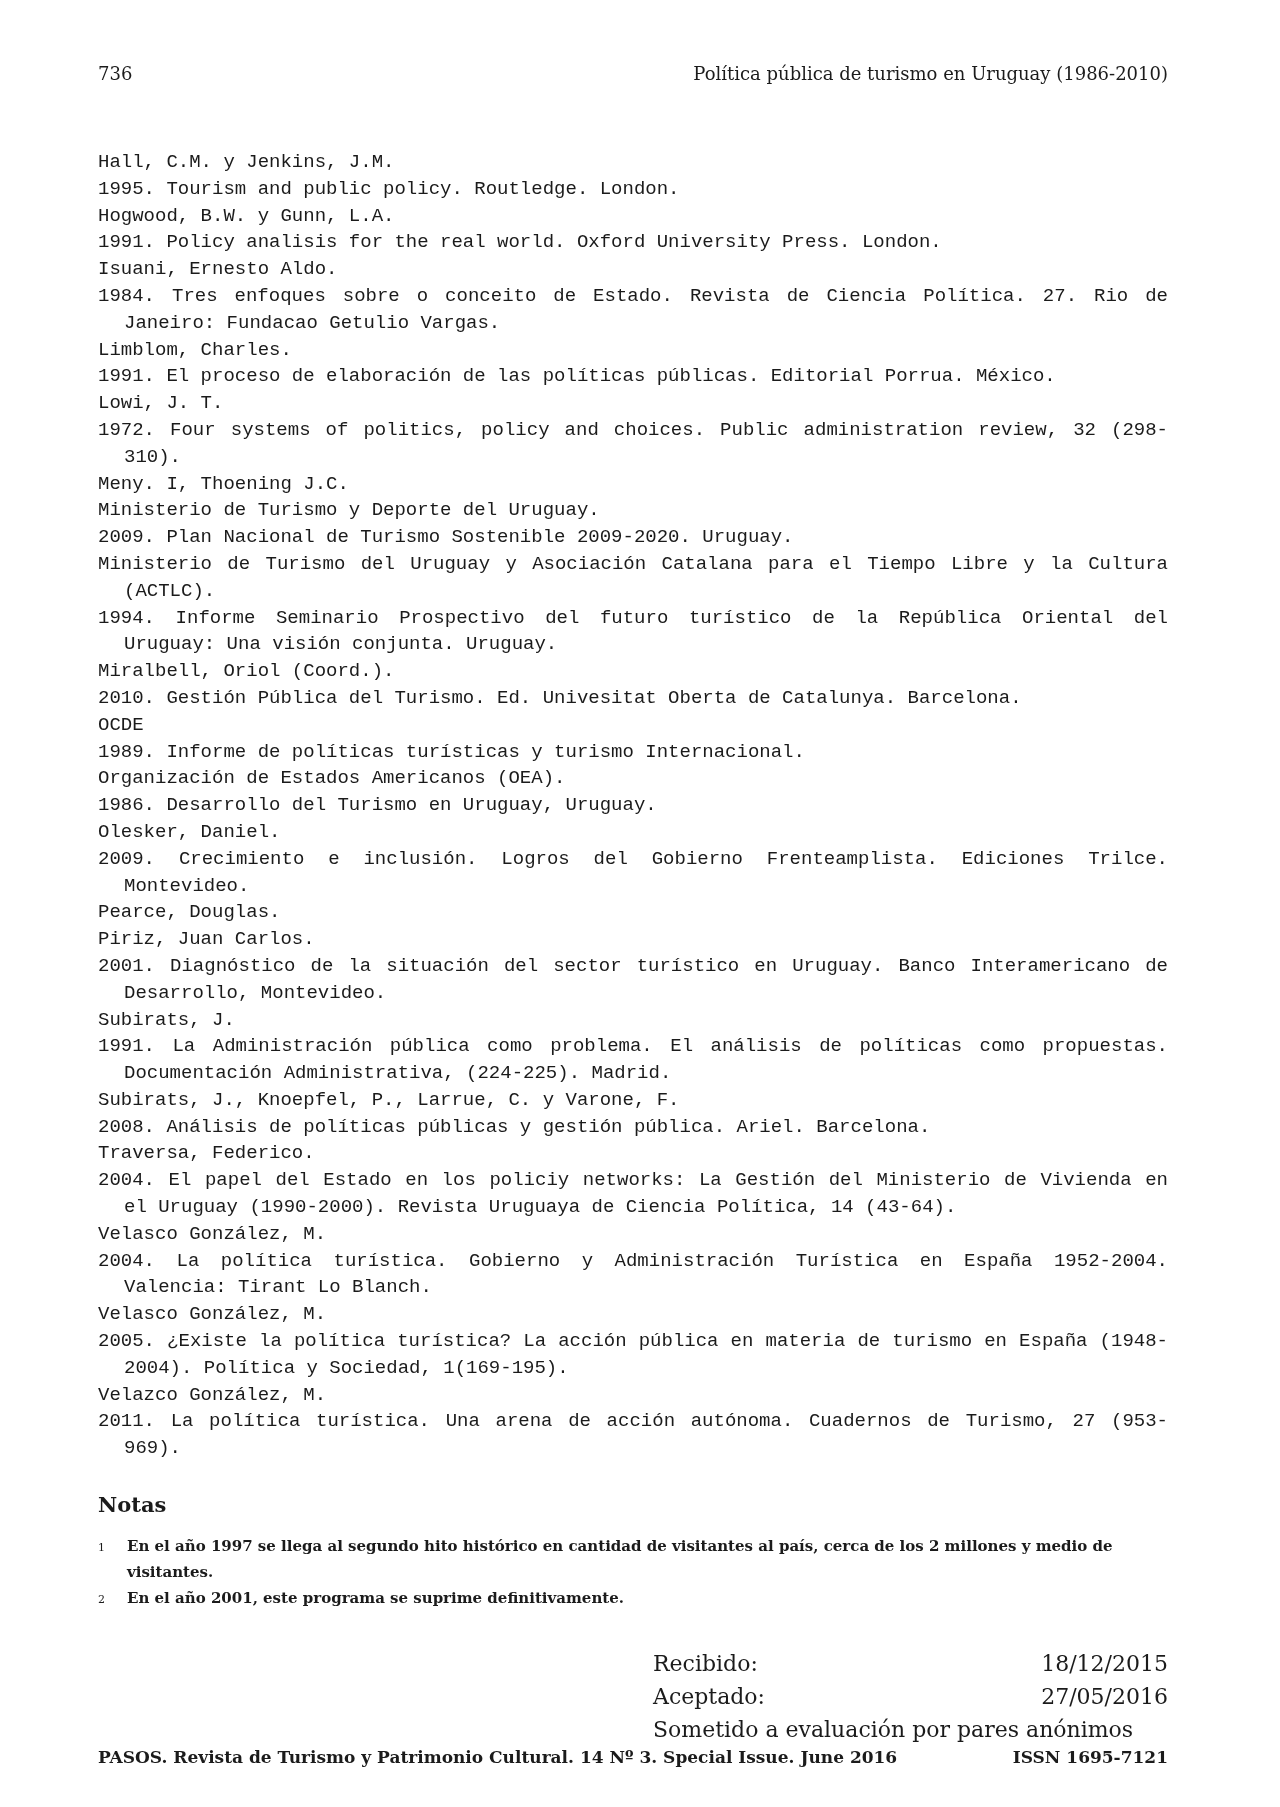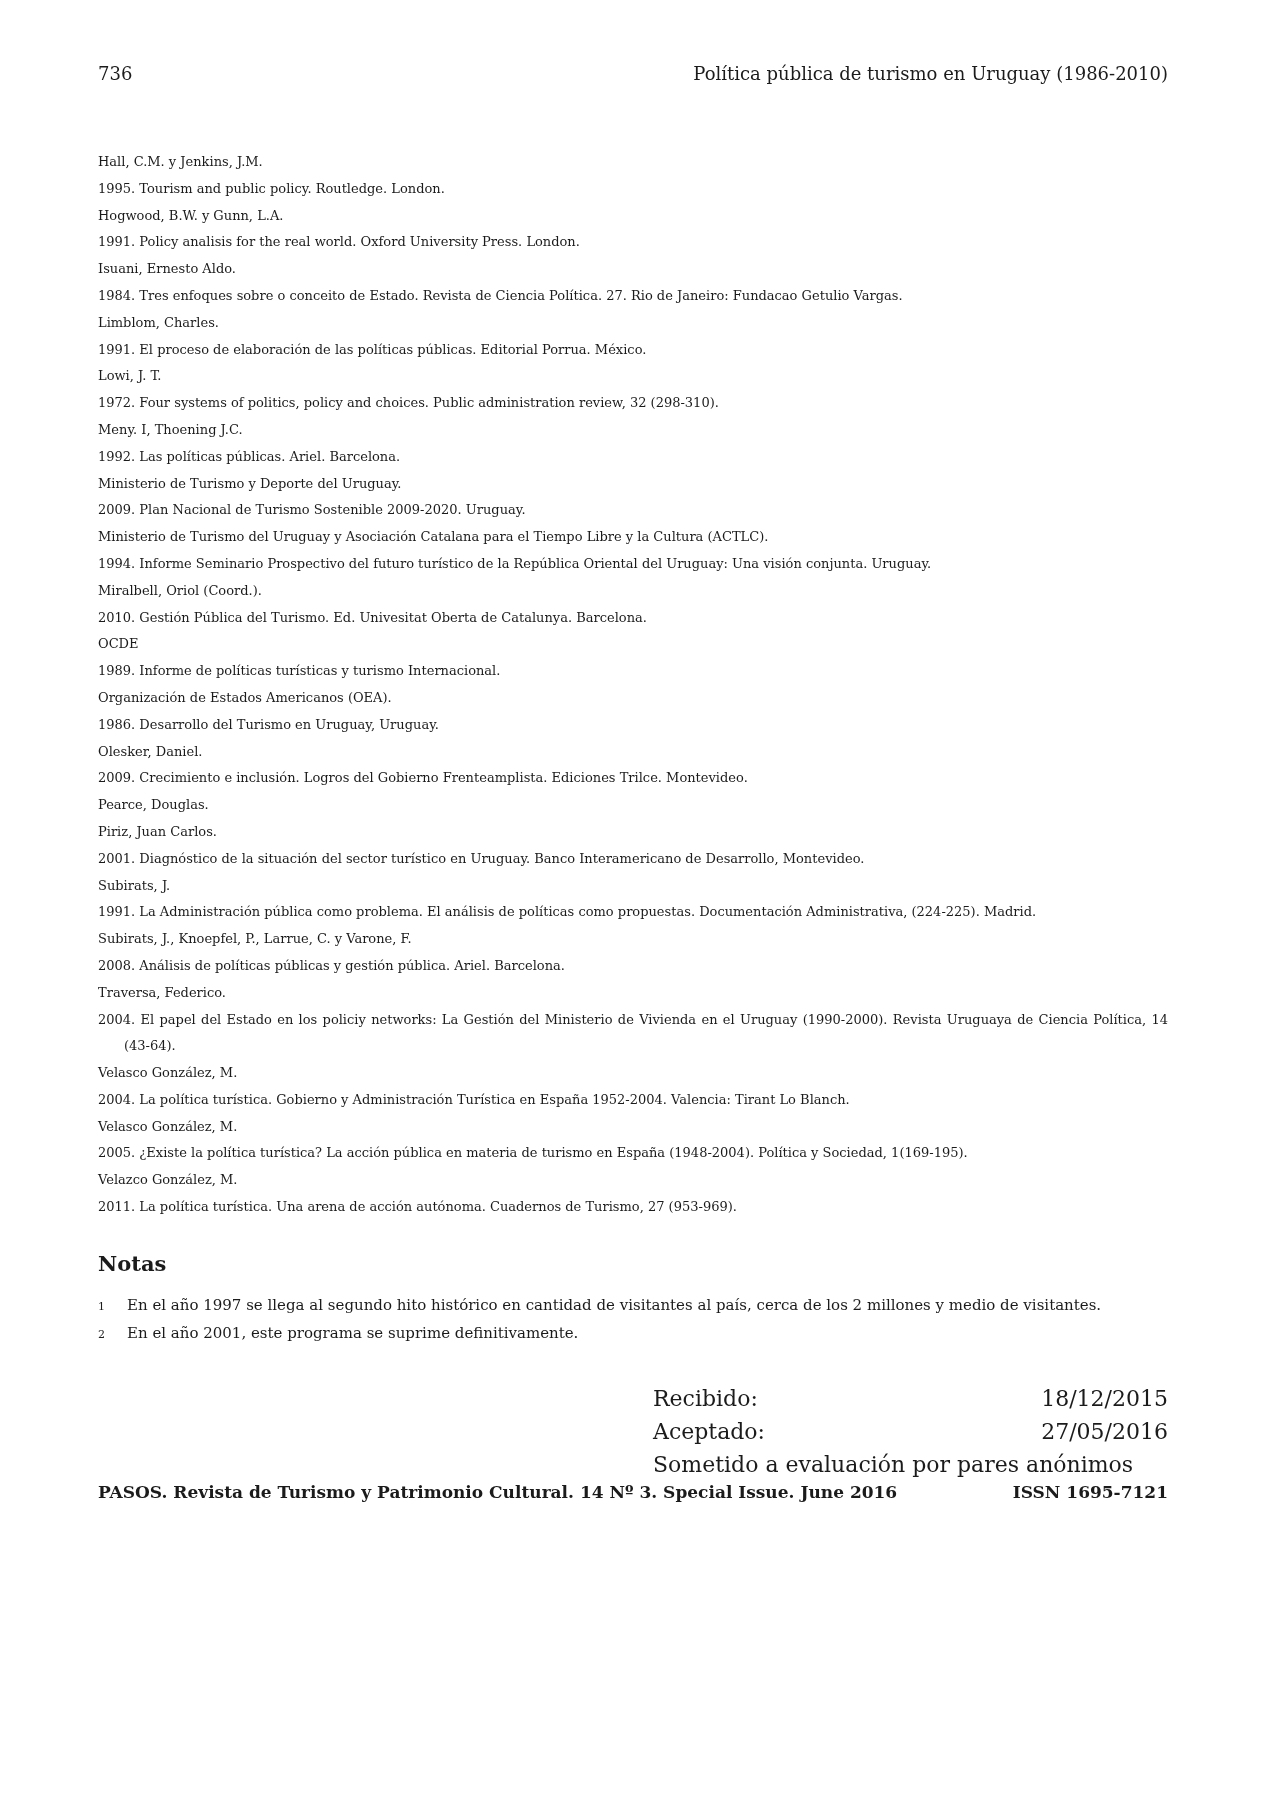--- a/index.html
+++ b/index.html
@@ -22,23 +22,24 @@
     display: flex;
     justify-content: space-between;
     align-items: baseline;
     font-size: 18px;
     line-height: 22px;
     gap: 23px;
   }
 
   .refs {
     margin-top: 64px;
-    font-size: 13px;
+    font-size: 19px;
     line-height: 26.8px;
     text-align: justify;
+    font-family: Liberation Mono, monospace;
   }
   .ref {
     padding-left: 26px;
     text-indent: -26px;
   }
 
   .notes-heading {
     margin-top: 30px;
     font-size: 21px;
     font-weight: bold;
@@ -48,21 +49,21 @@
     display: flex;
     font-size: 15px;
     line-height: 26px;
   }
   .note-num {
     width: 29px;
     flex: 0 0 29px;
     font-size: 11px;
     padding-top: 2px;
   }
-  .note-text { flex: 1; }
+  .note-text { flex: 1; font-weight: bold; }
 
   .submission {
     margin-top: 34px;
     margin-left: auto;
     width: 515px;
     font-size: 22px;
     line-height: 33px;
   }
   .submission-row {
     display: flex;
@@ -94,21 +95,20 @@
         <p class="ref">1995. Tourism and public policy. Routledge. London.</p>
         <p class="ref">Hogwood, B.W. y Gunn, L.A.</p>
         <p class="ref">1991. Policy analisis for the real world. Oxford University Press. London.</p>
         <p class="ref">Isuani, Ernesto Aldo.</p>
         <p class="ref">1984. Tres enfoques sobre o conceito de Estado. Revista de Ciencia Política. 27. Rio de Janeiro: Fundacao Getulio Vargas.</p>
         <p class="ref">Limblom, Charles.</p>
         <p class="ref">1991. El proceso de elaboración de las políticas públicas. Editorial Porrua. México.</p>
         <p class="ref">Lowi, J. T.</p>
         <p class="ref">1972. Four systems of politics, policy and choices. Public administration review, 32 (298-310).</p>
         <p class="ref">Meny. I, Thoening J.C.</p>
-        <p class="ref">1992. Las políticas públicas. Ariel. Barcelona.</p>
         <p class="ref">Ministerio de Turismo y Deporte del Uruguay.</p>
         <p class="ref">2009. Plan Nacional de Turismo Sostenible 2009-2020. Uruguay.</p>
         <p class="ref">Ministerio de Turismo del Uruguay y Asociación Catalana para el Tiempo Libre y la Cultura (ACTLC).</p>
         <p class="ref">1994. Informe Seminario Prospectivo del futuro turístico de la República Oriental del Uruguay: Una visión conjunta. Uruguay.</p>
         <p class="ref">Miralbell, Oriol (Coord.).</p>
         <p class="ref">2010. Gestión Pública del Turismo. Ed. Univesitat Oberta de Catalunya. Barcelona.</p>
         <p class="ref">OCDE</p>
         <p class="ref">1989. Informe de políticas turísticas y turismo Internacional.</p>
         <p class="ref">Organización de Estados Americanos (OEA).</p>
         <p class="ref">1986. Desarrollo del Turismo en Uruguay, Uruguay.</p>

